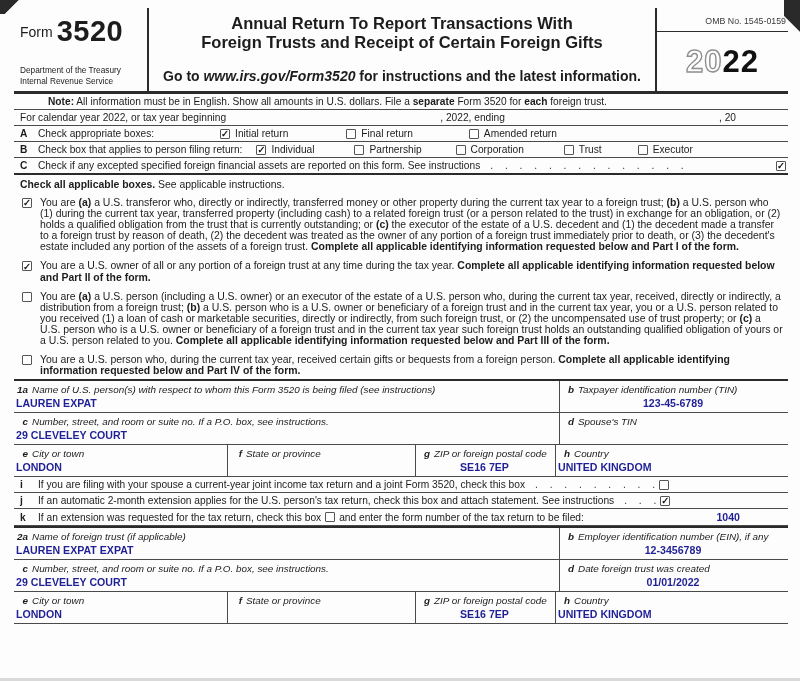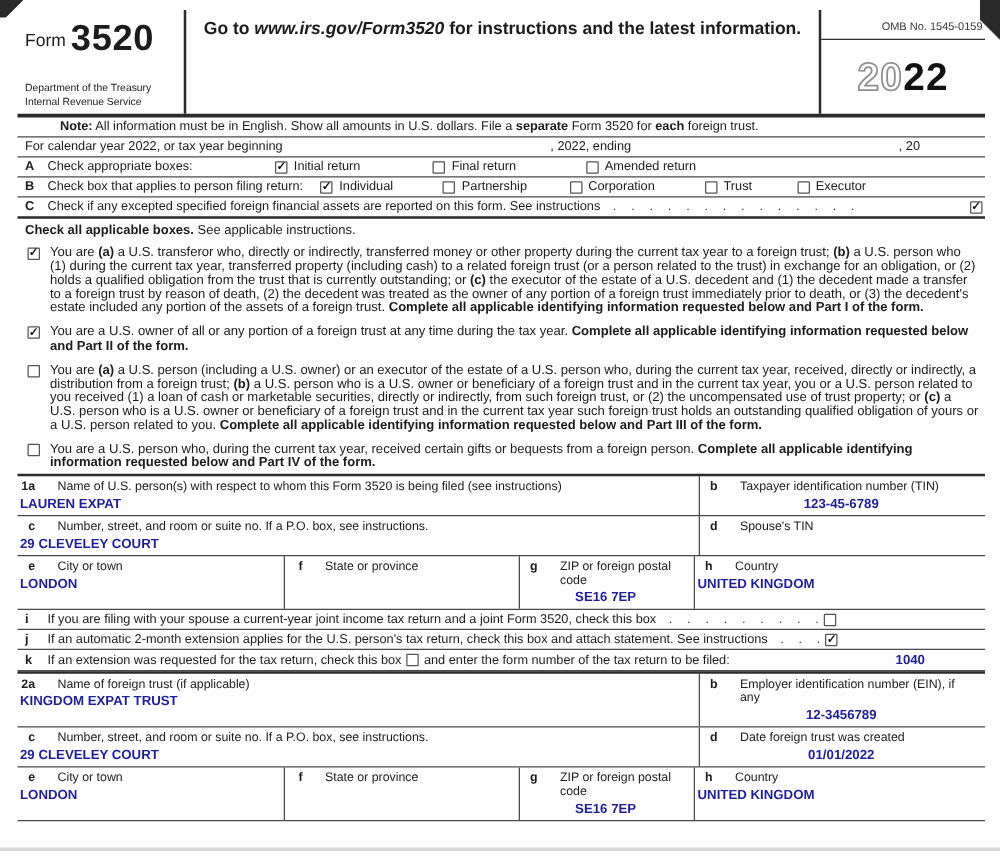--- a/index.html
+++ b/index.html
@@ -51,21 +51,21 @@
   .apphead { font-size:10.4px; padding:4px 2px 2px 6px; }
   .apphead b { font-weight:bold; }
   .para { display:flex; gap:8px; padding:5px 4px 3px 8px; font-size:10.45px; line-height:11.1px; }
   .para .cb { margin-top:1px; }
   .para .ptext { flex:1; }
 
   
   .grid { border-top:2px solid #2b2b2b; }
   .grow { display:flex; border-bottom:1px solid #4a4a4a; }
   .cell { padding:1px 4px 1px 0; }
-  .lbl { font-size:9.9px; display:flex; gap:18px; padding:2px 2px 0 0; }
+  .lbl { font-size:9.9px; display:flex; gap:4px; padding:2px 2px 0 0;font-style:italic; }
   .lbl .id { font-weight:bold; min-width:14px; text-align:right; flex:none; }
   .val { font-size:10.6px; font-weight:bold; color:#1f1f96; padding:2px 0 2px 2px; min-height:14px; }
   .val.center { text-align:center; }
   .c-left { flex:1; border-right:1px solid #4a4a4a; }
   .c-right { width:228px; flex:none; }
   .c-e { width:214px; flex:none; border-right:1px solid #4a4a4a; }
   .c-f { width:188px; flex:none; border-right:1px solid #4a4a4a; }
   .c-g { width:140px; flex:none; border-right:1px solid #4a4a4a; }
   .c-h { flex:1; }
   .inline-row { font-size:10.2px; display:flex; align-items:center; border-bottom:1px solid #4a4a4a; padding:2px 2px 2px 6px; min-height:16px; }
@@ -84,20 +84,24 @@
       <div class="formline">
         <span class="form-word">Form</span>
         <span class="form-num">3520</span>
       </div>
       <div class="dept">
         <div>Department of the Treasury</div>
         <div>Internal Revenue Service</div>
       </div>
     </div>
     <div class="hdr-center">
+      <div class="title">
+        <div>Annual Return To Report Transactions With</div>
+        <div>Foreign Trusts and Receipt of Certain Foreign Gifts</div>
+      </div>
       <div class="goto"><span>Go to </span><span class="url">www.irs.gov/Form3520</span><span> for instructions and the latest information.</span></div>
     </div>
     <div class="hdr-right">
       <div class="omb">OMB No. 1545-0159</div>
       <div class="year">
         <span class="year-light">20</span>
           <span class="year-bold">22</span>
       </div>
     </div>
   </div>
@@ -268,21 +272,21 @@
     </div>
   </div>
 
   <div class="grid">
     <div class="grow">
       <div class="cell c-left">
         <div class="lbl">
             <span class="id">2a</span>
             <span>Name of foreign trust (if applicable)</span>
           </div>
-        <div class="val">KINGDOM EXPAT TRUST</div>
+        <div class="val">LAUREN EXPAT EXPAT</div>
       </div>
       <div class="cell c-right">
         <div class="lbl">
             <span class="id">b</span>
             <span>Employer identification number (EIN), if any</span>
           </div>
         <div class="val center">12-3456789</div>
       </div>
     </div>
     <div class="grow">

